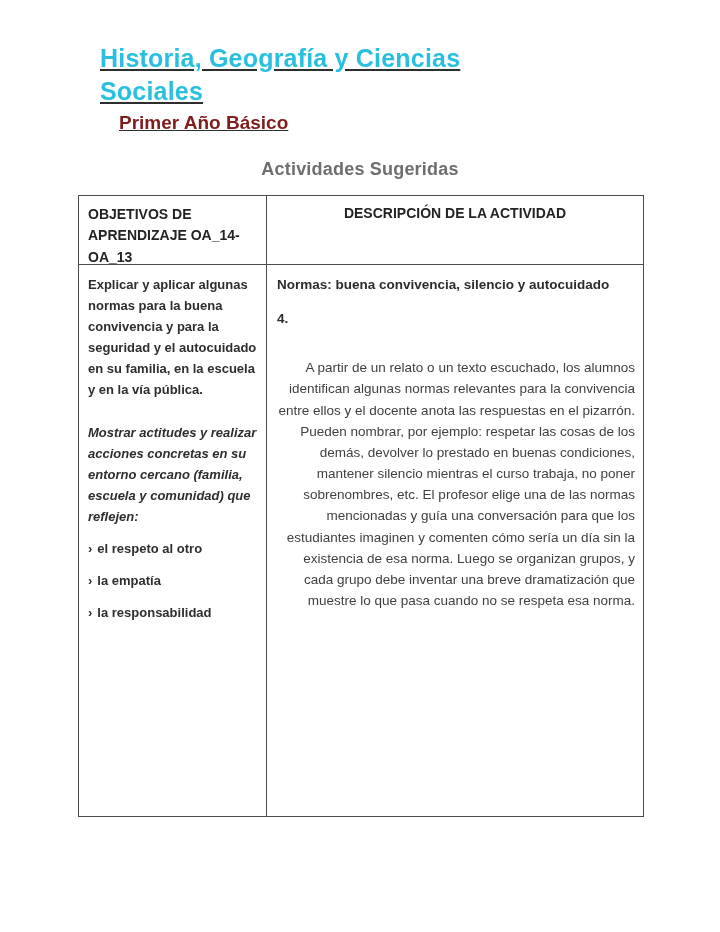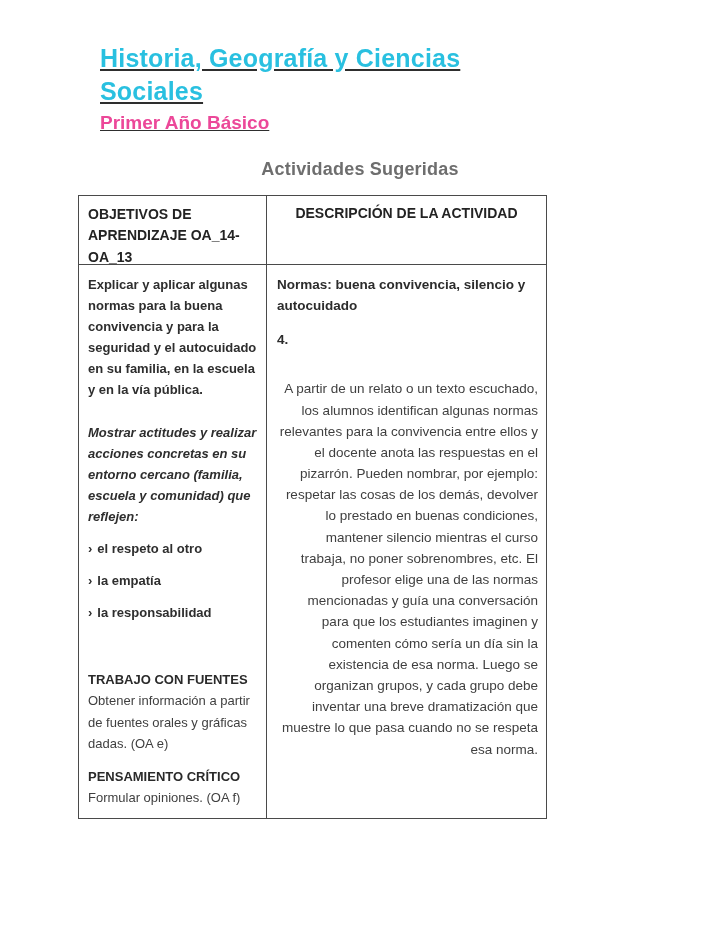--- a/index.html
+++ b/index.html
@@ -28,25 +28,26 @@
   }
   .header-left { max-width: 440px; }
   .doc-title {
     color: #29c0e0;
     font-size: 25px;
     font-weight: bold;
     line-height: 1.32;
     letter-spacing: 0.2px;
   }
   .doc-subtitle {
-    color: #ec4899;
+    color: #7f1d1d;
     font-size: 19px;
     font-weight: bold;
     margin-top: 3px;
     line-height: 1.25;
+    margin-left: 19px;
   }
   .header-right { text-align: right; }
   .unit-label {
     color: #29c0e0;
     font-size: 19px;
     font-weight: bold;
     line-height: 1.3;
   }
   .oa-code {
     color: #29c0e0;
@@ -61,21 +62,21 @@
     text-align: center;
     color: #6e6e6e;
     font-size: 18px;
     font-weight: bold;
     margin-top: 24px;
     letter-spacing: 0.2px;
   }
 
   
   .activity-table {
-    width: 469px;
+    width: 566px;
     margin: 15px 0 0 78px;
     border: 1.5px solid #4a4a4a;
     display: grid;
     grid-template-columns: 187px 1fr;
   }
   .cell { background: #ffffff; }
   .cell.right-col { border-left: 1.5px solid #4a4a4a; }
   .cell.body-row { border-top: 1.5px solid #4a4a4a; }
 
   .head-objectives {
@@ -163,30 +164,20 @@
         <div class="bullet-item">
           <span class="bullet-marker">›</span>
           <span>la empatía</span>
         </div>
         <div class="bullet-item">
           <span class="bullet-marker">›</span>
           <span>la responsabilidad</span>
         </div>
       </div>
 
-      <div class="skills-block">
-        <div class="skill">
-          <div class="skill-title">TRABAJO CON FUENTES</div>
-          <div class="skill-text">Obtener información a partir de fuentes orales y gráficas dadas. (OA e)</div>
-        </div>
-        <div class="skill">
-          <div class="skill-title">PENSAMIENTO CRÍTICO</div>
-          <div class="skill-text">Formular opiniones. (OA f)</div>
-        </div>
-      </div>
     </div>
 
     <div class="cell right-col body-row activity-cell">
       <div class="activity-heading">Normas: buena convivencia, silencio y autocuidado</div>
       <div class="activity-number">4.</div>
       <div class="activity-body">A partir de un relato o un texto escuchado, los alumnos identifican algunas normas relevantes para la convivencia entre ellos y el docente anota las respuestas en el pizarrón. Pueden nombrar, por ejemplo: respetar las cosas de los demás, devolver lo prestado en buenas condiciones, mantener silencio mientras el curso trabaja, no poner sobrenombres, etc. El profesor elige una de las normas mencionadas y guía una conversación para que los estudiantes imaginen y comenten cómo sería un día sin la existencia de esa norma. Luego se organizan grupos, y cada grupo debe inventar una breve dramatización que muestre lo que pasa cuando no se respeta esa norma.</div>
     </div>
 
   </div>
 

